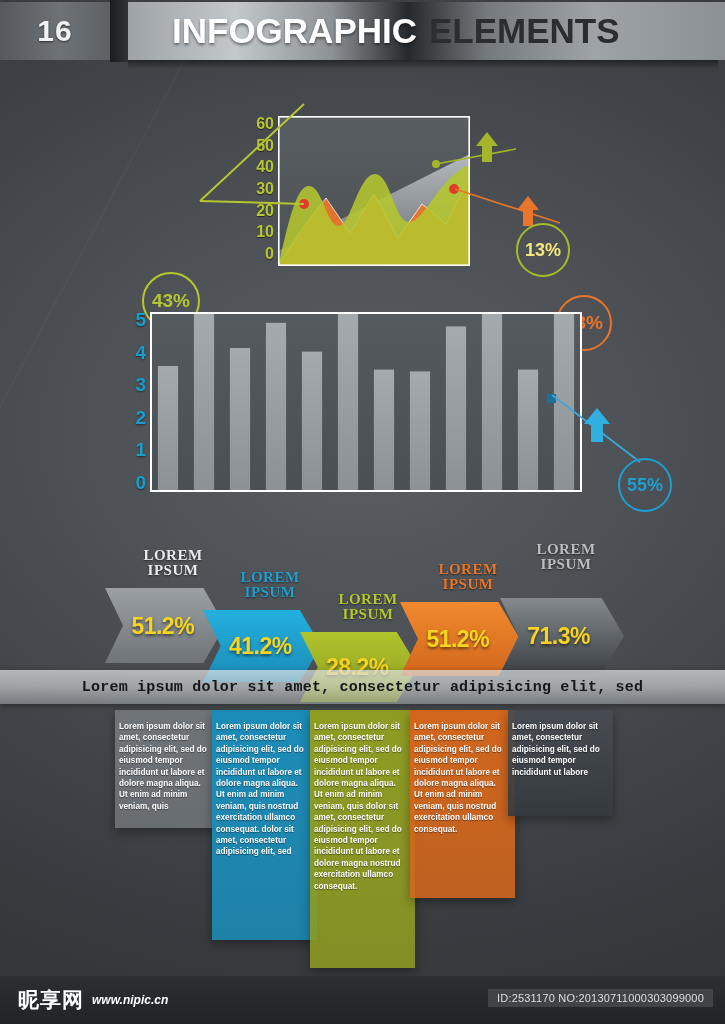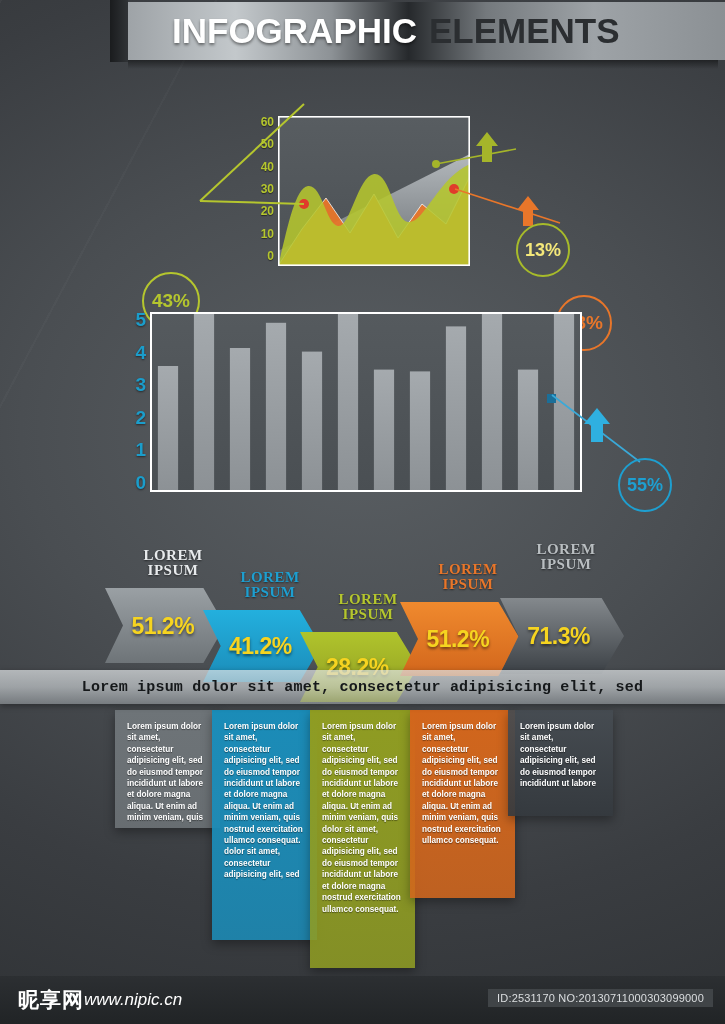--- a/index.html
+++ b/index.html
@@ -59,21 +59,21 @@
   }
 
   
   .area-wrap{ position:absolute; left:0; top:100px; width:725px; height:185px; z-index:4; }
   .area-yaxis{
     position:absolute; left:248px; top:16px; width:26px; height:146px;
     display:flex; flex-direction:column; justify-content:space-between;
     align-items:flex-end;
   }
   .area-yaxis div{
-    font-size:12px; font-weight:bold; color:#b5c62e; line-height:1;
+    font-size:16px; font-weight:bold; color:#b5c62e; line-height:1;
     text-shadow:0 1px 1px rgba(0,0,0,.5);
   }
   .area-plot{
     position:absolute; left:278px; top:16px; width:192px; height:150px;
   }
   .badge{
     position:absolute; border-radius:50%;
     display:flex; align-items:center; justify-content:center;
     font-weight:bold; background:transparent;
   }
@@ -123,21 +123,21 @@
   .arrow .body{
     position:absolute; inset:0;
   }
   .pct{
     position:absolute; font-size:23px; font-weight:bold; color:#f6d420;
     text-shadow:0 2px 3px rgba(0,0,0,.5);
     letter-spacing:-.5px;
   }
   .panel{
     position:absolute;
-    padding:11px 12px 10px 12px;
+    padding:11px 12px 10px 4px;
   }
   .panel p{
     font-size:8.2px; line-height:11.4px; color:#ffffff; font-weight:bold;
     text-shadow:0 1px 1px rgba(0,0,0,.45);
   }
 
   
   .banner{
     position:absolute; left:0; top:670px; width:725px; height:34px; z-index:5;
     background:linear-gradient(180deg, rgba(222,226,228,.72) 0%, rgba(205,210,213,.66) 50%, rgba(160,166,170,.55) 100%);
@@ -154,34 +154,37 @@
   .footer{
     position:absolute; left:0; bottom:0; width:725px; height:48px; z-index:7;
     background:linear-gradient(180deg,#2c2f32,#212426);
     display:flex; align-items:center;
   }
   .fi-logo{
     margin-left:18px; font-size:21px; font-weight:bold; color:#ffffff;
     font-family:"DejaVu Sans", sans-serif; letter-spacing:1px;
   }
   .fi-url{
-    font-size:17px; font-style:italic; font-weight:normal; color:#ffffff;
+    margin-left:8px; font-size:12px; font-style:italic; font-weight:bold; color:#ffffff;
   }
   .fi-id{
     position:absolute; right:12px; top:13px;
     background:#404447; color:#dcdfe1; font-size:11px;
     padding:3px 9px; letter-spacing:.2px;
   }
 </style>
 </head>
 <body>
 
 <div id="poster">
 
   <div class="header">
+    <div class="hdr-num">
+      <span>16</span>
+    </div>
     <div class="hdr-gap"></div>
     <div class="hdr-main">
       <div class="hdr-t1">INFOGRAPHIC</div>
       <div class="hdr-t2">ELEMENTS</div>
     </div>
     <div class="hdr-shadow"></div>
   </div>
 
   <div class="area-wrap">
 

